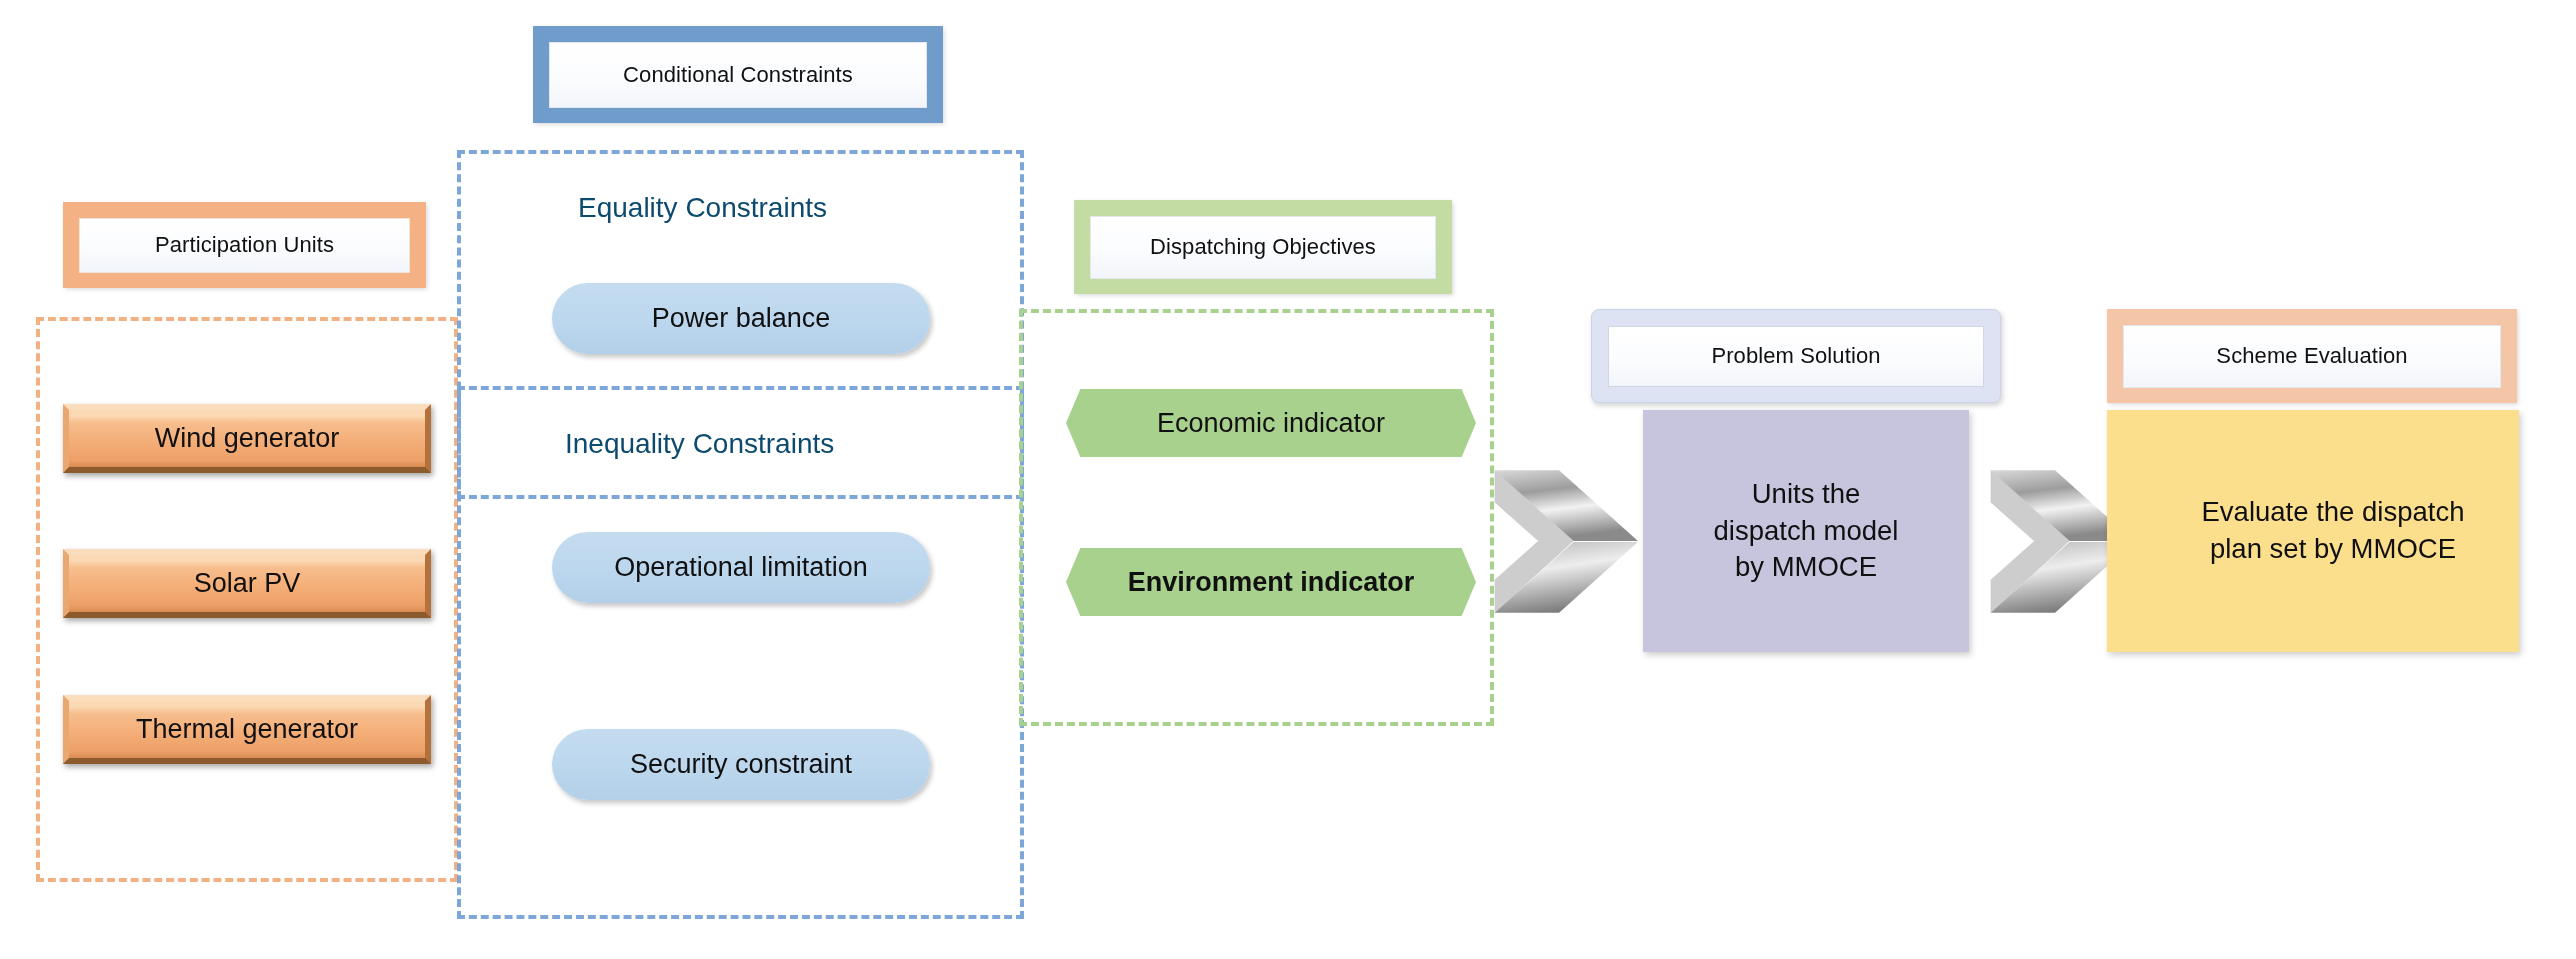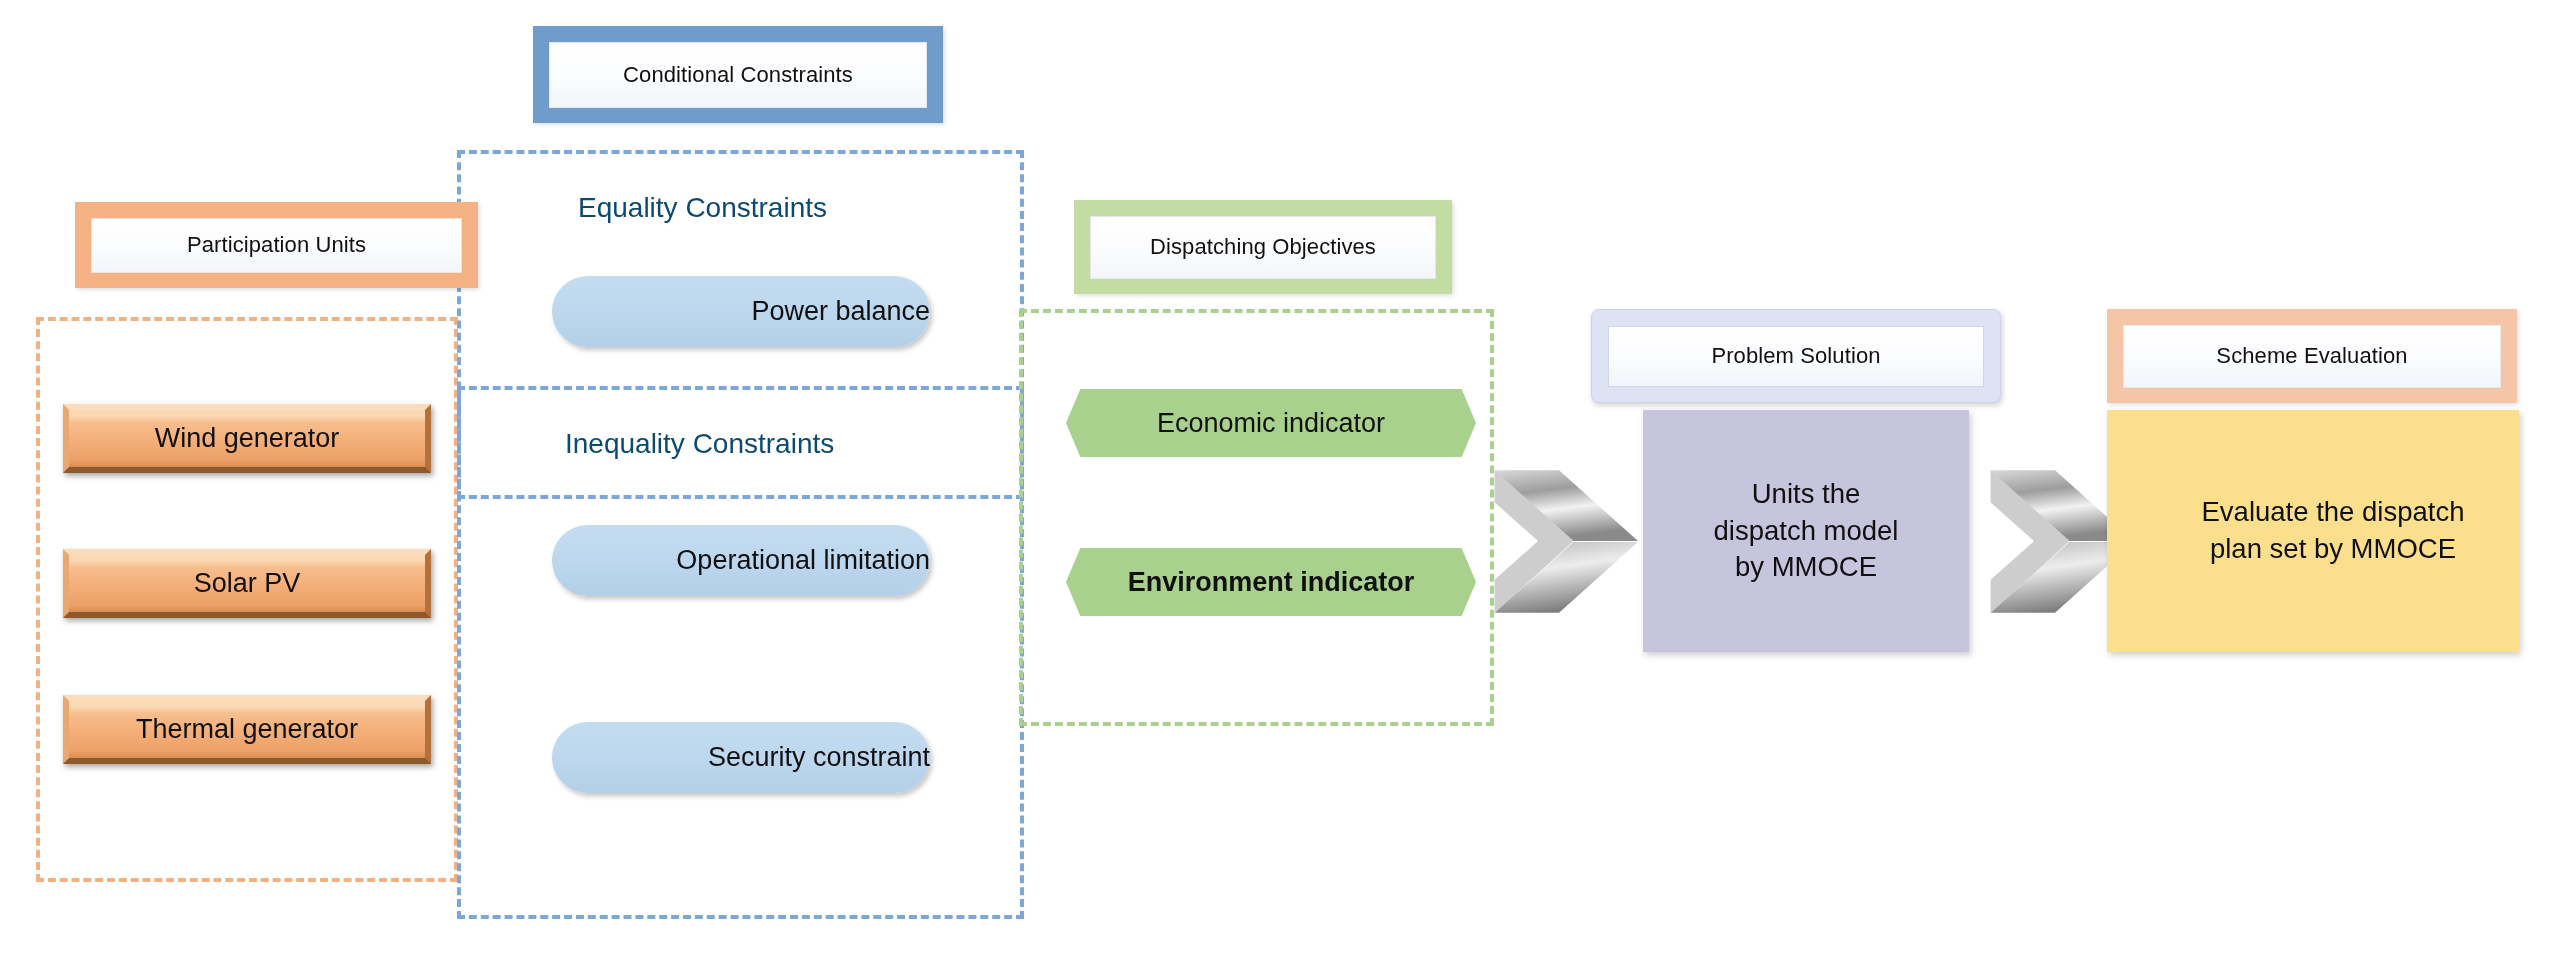--- a/index.html
+++ b/index.html
@@ -79,26 +79,27 @@
     box-shadow:2.4px 3.2px 5.7px rgba(0,0,0,0.35);
   }
   .unit .lbl{position:relative;z-index:3;}
 
   
   .pill{
     position:absolute;
     box-sizing:border-box;
     display:flex;
     align-items:center;
-    justify-content:flex-end;
+    justify-content:center;
     font-size:27px;
     color:#101010;
     background:linear-gradient(180deg,#c5dcef 0%,#bcd7ee 50%,#b3d0e8 100%);
     border-radius:807px;
     box-shadow:2.4px 3.2px 5.7px rgba(0,0,0,0.22);
+    margin-top:7px;
   }
 
   
   .hexa{
     position:absolute;
     box-sizing:border-box;
     display:flex;
     align-items:center;
     justify-content:center;
     font-size:27px;
@@ -144,21 +145,21 @@
 <div id="stage">
 
   <div class="dashgroup dash-orange" style="left:36px;top:317px;width:422px;height:565px;"></div>
 
   <div class="dashgroup dash-blue" style="left:457px;top:150px;width:567px;height:349px;"></div>
 
   <div class="dashgroup dash-blue" style="left:457px;top:386px;width:567px;height:533px;"></div>
 
   <div class="dashgroup dash-green" style="left:1019px;top:309px;width:475px;height:417px;"></div>
 
-  <div class="hdr hdr-orange" style="left:75px;top:202px;width:403px;height:86px;">
+  <div class="hdr hdr-orange" style="left:63px;top:202px;width:363px;height:86px;">
     <span class="inner">Participation Units</span>
   </div>
 
   <div class="unit" style="left:63px;top:404px;width:368px;height:69px;">
     <span class="lbl">Wind generator</span>
   </div>
 
   <div class="unit" style="left:63px;top:549px;width:368px;height:69px;">
     <span class="lbl">Solar PV</span>
   </div>

